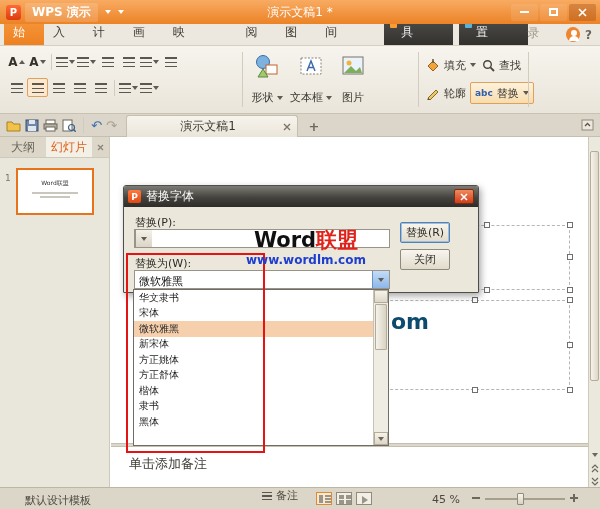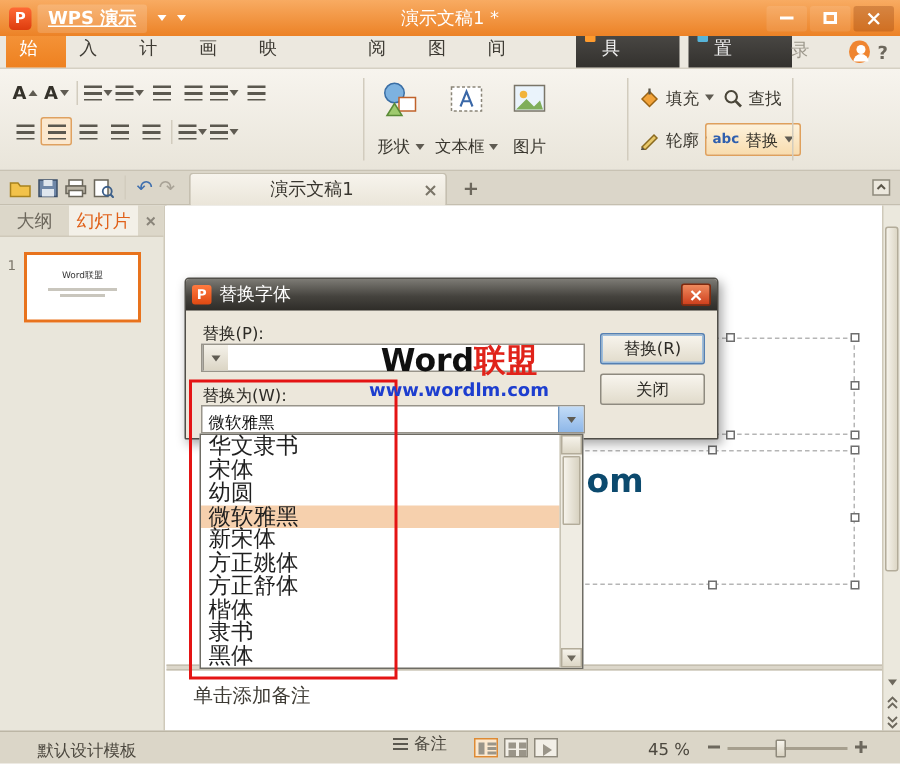--- a/index.html
+++ b/index.html
@@ -6,21 +6,21 @@
   html,body { width:600px; height:509px; }
   body { position:relative; font-family:"DejaVu Sans",sans-serif; background:#fff; overflow:hidden; }
 
   
   .titlebar { position:absolute; left:0; top:0; width:600px; height:24px;
     background:linear-gradient(#f8ab62,#ec8226); display:flex; align-items:center; z-index:5;}
   .wps-logo { width:15px; height:15px; margin:0 4px 0 6px; border-radius:3px;
     background:linear-gradient(#ff6a35,#dd3c0e); color:#fff; font-size:10px; font-weight:bold;
     display:flex; align-items:center; justify-content:center; }
   .app-name { color:#fff; font-size:12px; font-weight:bold; background:rgba(255,255,255,.16);
-    padding:1px 7px; border-radius:2px;text-decoration:underline; }
+    padding:1px 7px; border-radius:2px; }
   .tb-caret { width:0;height:0;border-left:3px solid transparent;border-right:3px solid transparent;
     border-top:4px solid #fff; margin-left:7px; }
   .tb-title { position:absolute; left:150px; right:150px; text-align:center; color:#fff; font-size:12px; }
   .tb-btns { margin-left:auto; display:flex; margin-right:4px; }
   .tb-btn { width:27px; height:17px; display:flex; align-items:center; justify-content:center;
     margin-left:2px; border-radius:2px; background:rgba(255,255,255,.10); }
   .tb-btn.close { background:rgba(120,40,0,.25); }
   .glyph-min { width:9px; height:2px; background:#fff; }
   .glyph-rest { width:9px; height:8px; border:2px solid #fff; }
 
@@ -139,29 +139,29 @@
   .dlg-title-text { color:#fff; font-size:12px; margin-left:5px; }
   .dlg-close { margin-left:auto; width:20px; height:15px; background:linear-gradient(#ef8a5e,#ce3f1c);
     border:1px solid #802a0f; border-radius:2px; display:flex; align-items:center; justify-content:center; }
   .dlg-label { position:absolute; font-size:11px; color:#2d2b26; }
   .combo { position:absolute; left:10px; width:256px; height:19px; background:#fff;
     border:1px solid #98948a; display:flex; }
   .combo .ct { flex:1; font-size:11px; padding:3px 4px 0; color:#141414; white-space:nowrap; overflow:hidden; }
   .combo .cb { width:17px; border-left:1px solid #98948a; background:linear-gradient(#f4f1e9,#dbd5c5);
     display:flex; align-items:center; justify-content:center; }
   .combo .cb.blue { background:linear-gradient(#c3dcf7,#8eb7e8); border-left-color:#6a93c0; }
-  .dlg-btn { position:absolute; left:276px; width:70px; height:21px; font-size:11px; color:#2d2b26;
+  .dlg-btn { position:absolute; left:276px; width:50px; height:21px; font-size:11px; color:#2d2b26;
     background:linear-gradient(#f8f5ee,#e1dbcb); border:1px solid #8e8a7f; border-radius:2px;
     display:flex; align-items:center; justify-content:center; }
   .dlg-btn.default { border-color:#5580b2; box-shadow:0 0 0 1px #9dbede inset; }
 
   
   .droplist { position:absolute; left:133px; top:289px; width:256px; height:157px; background:#fff;
     border:1px solid #6e6c64; z-index:20; }
-  .dl-item { height:15.5px; display:flex; align-items:center; padding-left:5px; font-size:15px; color:#1f1f1f; width:240px;font-family:Liberation Mono, monospace; }
+  .dl-item { height:15.5px; display:flex; align-items:center; padding-left:5px; font-size:10px; color:#1f1f1f; width:240px;font-family:Liberation Mono, monospace; }
   .dl-item.selected { background:#f6d0ad; }
   .dl-scroll { position:absolute; right:0; top:0; bottom:0; width:15px; background:#efece3; border-left:1px solid #c8c3b4; }
   .dls-btn { position:absolute; left:0; width:14px; height:13px; display:flex; align-items:center; justify-content:center; background:linear-gradient(#f6f3eb,#ddd7c6); border:1px solid #b3ac9a; }
   .dls-thumb { position:absolute; left:1px; width:12px; top:14px; height:46px; background:linear-gradient(90deg,#f6f3eb,#d8d2c1); border:1px solid #b3ac9a; border-radius:1px; }
 
   
   .red-annot { position:absolute; left:126px; top:253px; width:139px; height:200px;
     border:2px solid #e41414; z-index:30; }
   .wm { position:absolute; left:228px; top:229px; width:156px; text-align:center; z-index:40; }
   .wm-brand { font-size:21px; font-weight:bold; line-height:1.1; }
@@ -500,21 +500,20 @@
     <div class="ct">微软雅黑</div>
     <div class="cb blue">
         <div class="car-dn"></div>
       </div>
   </div>
 </div>
 
 <div class="droplist">
   <div class="dl-item">华文隶书</div>
   <div class="dl-item">宋体</div>
-  <div class="dl-item">幼圆</div>
   <div class="dl-item selected">微软雅黑</div>
   <div class="dl-item">新宋体</div>
   <div class="dl-item">方正姚体</div>
   <div class="dl-item">方正舒体</div>
   <div class="dl-item">楷体</div>
   <div class="dl-item">隶书</div>
   <div class="dl-item">黑体</div>
   <div class="dl-scroll">
     <div class="dls-btn" style="top:0">
         <div class="tri-u"></div>

